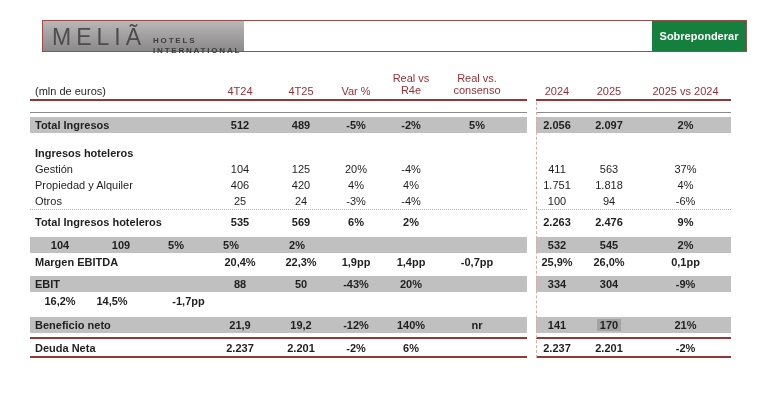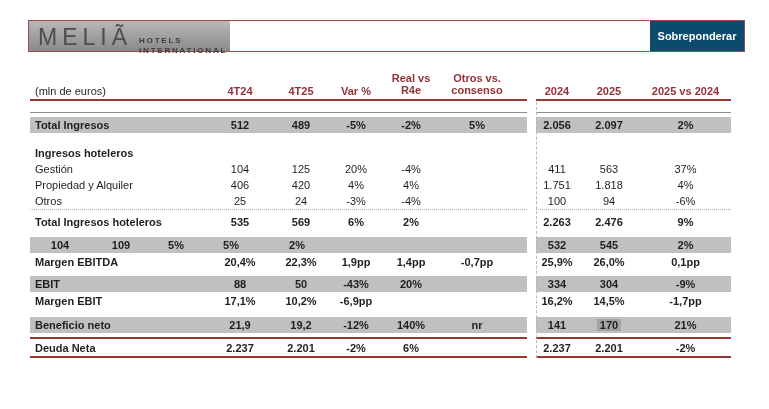--- a/index.html
+++ b/index.html
@@ -1,42 +1,42 @@
 <!DOCTYPE html>
 <html><head>
 <meta charset="utf-8">
 <style>
   html,body{margin:0;padding:0;}
   body{
     width:769px;height:409px;position:relative;background:#ffffff;
     font-family:"Liberation Sans", sans-serif;color:#1f1f1f;overflow:hidden;
   }
   
-  .hdr{position:absolute;left:28px;top:20px;width:703px;height:30px;
-       border:1px solid #9c4d48;background:#fff;box-sizing:content-box;padding-left:12px;}
+  .hdr{position:absolute;left:42px;top:20px;width:703px;height:30px;
+       border:1px solid #9c4d48;background:#fff;box-sizing:content-box;}
   .logo{position:absolute;left:0;top:0;width:201px;height:30px;
         background:linear-gradient(180deg,#b9b7b7 0%,#a3a1a1 45%,#8b8989 100%);
         display:flex;align-items:center;padding-left:9px;box-sizing:border-box;}
   .brand{font-size:23px;letter-spacing:5px;color:#4e4c4c;font-weight:400;line-height:1;margin-top:2px;}
   .brand-sub{margin-left:7px;display:flex;flex-direction:column;justify-content:center;
              font-size:8px;font-weight:bold;letter-spacing:1.8px;color:#3e3c3c;line-height:1.3;margin-top:20px;}
-  .badge{position:absolute;right:0;top:0;height:100%;width:94px;background:#0c4a6e;
+  .badge{position:absolute;right:0;top:0;height:100%;width:94px;background:#15803d;
          color:#fff;font-weight:bold;font-size:11px;display:flex;align-items:center;justify-content:center;}
   
   .tbl{position:absolute;left:30px;top:73px;width:701px;font-size:11px;}
   .row{display:flex;align-items:stretch;}
   .hl{width:497px;display:flex;align-items:center;box-sizing:border-box;}
   .hrt{width:195px;margin-left:9px;display:flex;align-items:center;box-sizing:border-box;}
   .lbl{width:180px;padding-left:5px;box-sizing:border-box;white-space:nowrap;}
   .c{text-align:center;white-space:nowrap;}
   .c1{width:60px}.c2{width:62px}.c3{width:48px}.c4{width:62px}.c5{width:70px}
   .c6{width:42px}.c7{width:62px}.c8{width:91px}
   .thead{height:28px;}
   .thead .hl,.thead .hrt{border-bottom:2px solid #953735;align-items:flex-end;padding-bottom:2px;}
-  .rh{color:#943137;font-weight:bold;}
+  .rh{color:#943137;font-weight:normal;}
   .two{display:flex;flex-direction:column;line-height:1.15;}
   .two i{font-style:normal;}
   .unit{color:#262626;}
   .band .hl,.band .hrt{background:#c0c0c0;}
   .bold{font-weight:bold;}
   .r16{height:16px}.r17{height:17px}
   .sl{border-top:1px solid #8c8c8c;height:0;align-self:flex-start;}
   .sld{border-top:1px dotted #adadad;height:0;align-self:flex-start;}
   .slr{border-top:2px solid #953735;height:0;align-self:flex-start;}
   .sep{height:1px;}
@@ -66,21 +66,21 @@
     <div class="hl">
       <span class="lbl unit">(mln de euros)</span>
       <span class="c c1 rh">4T24</span>
       <span class="c c2 rh">4T25</span>
       <span class="c c3 rh">Var %</span>
       <span class="c c4 rh two">
         <i>Real vs</i>
         <i>R4e</i>
       </span>
       <span class="c c5 rh two">
-        <i>Otros vs.</i>
+        <i>Real vs.</i>
         <i>consenso</i>
       </span>
     </div>
     <div class="hrt">
       <span class="c c6 rh">2024</span>
       <span class="c c7 rh">2025</span>
       <span class="c c8 rh">2025 vs 2024</span>
     </div>
   </div>
 
@@ -240,28 +240,20 @@
       <span class="c c5"></span>
     </div>
     <div class="hrt">
       <span class="c c6">334</span>
       <span class="c c7">304</span>
       <span class="c c8">-9%</span>
     </div>
   </div>
 
   <div class="row bold r17">
-    <div class="hl">
-      <span class="lbl">Margen EBIT</span>
-      <span class="c c1">17,1%</span>
-      <span class="c c2">10,2%</span>
-      <span class="c c3">-6,9pp</span>
-      <span class="c c4"></span>
-      <span class="c c5"></span>
-    </div>
     <div class="hrt">
       <span class="c c6">16,2%</span>
       <span class="c c7">14,5%</span>
       <span class="c c8">-1,7pp</span>
     </div>
   </div>
 
   <div style="height:8px"></div>
 
   <div class="row band bold r16">

